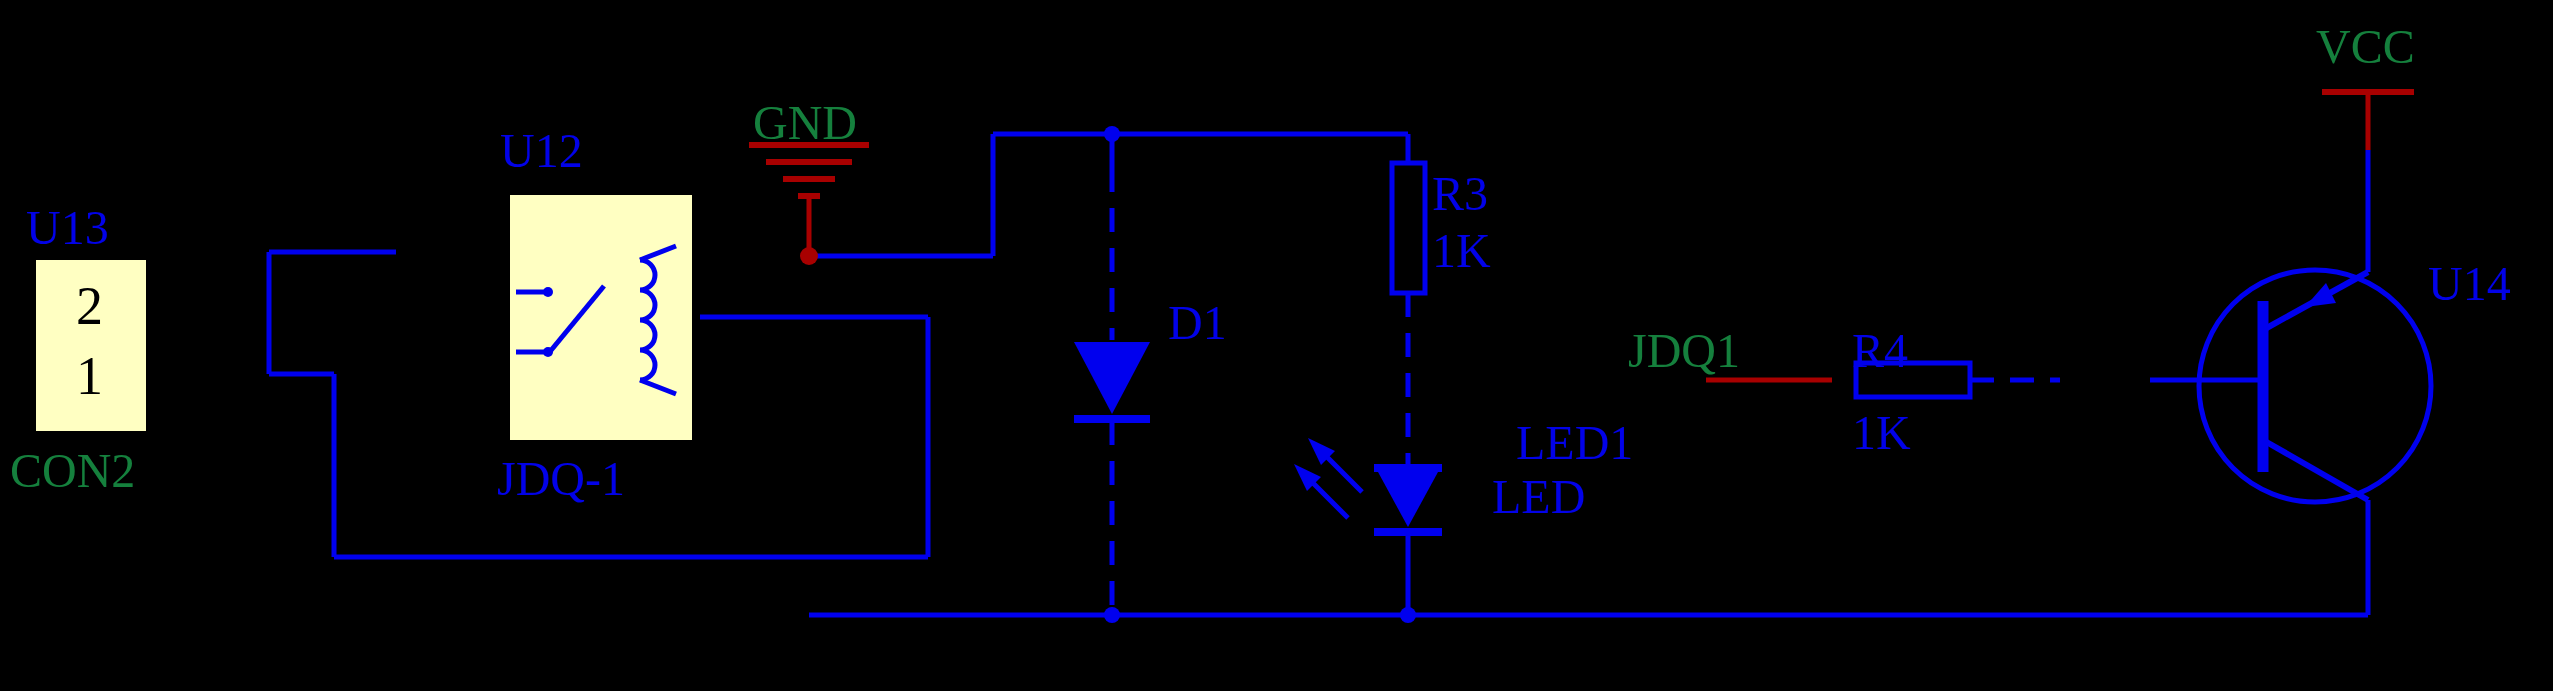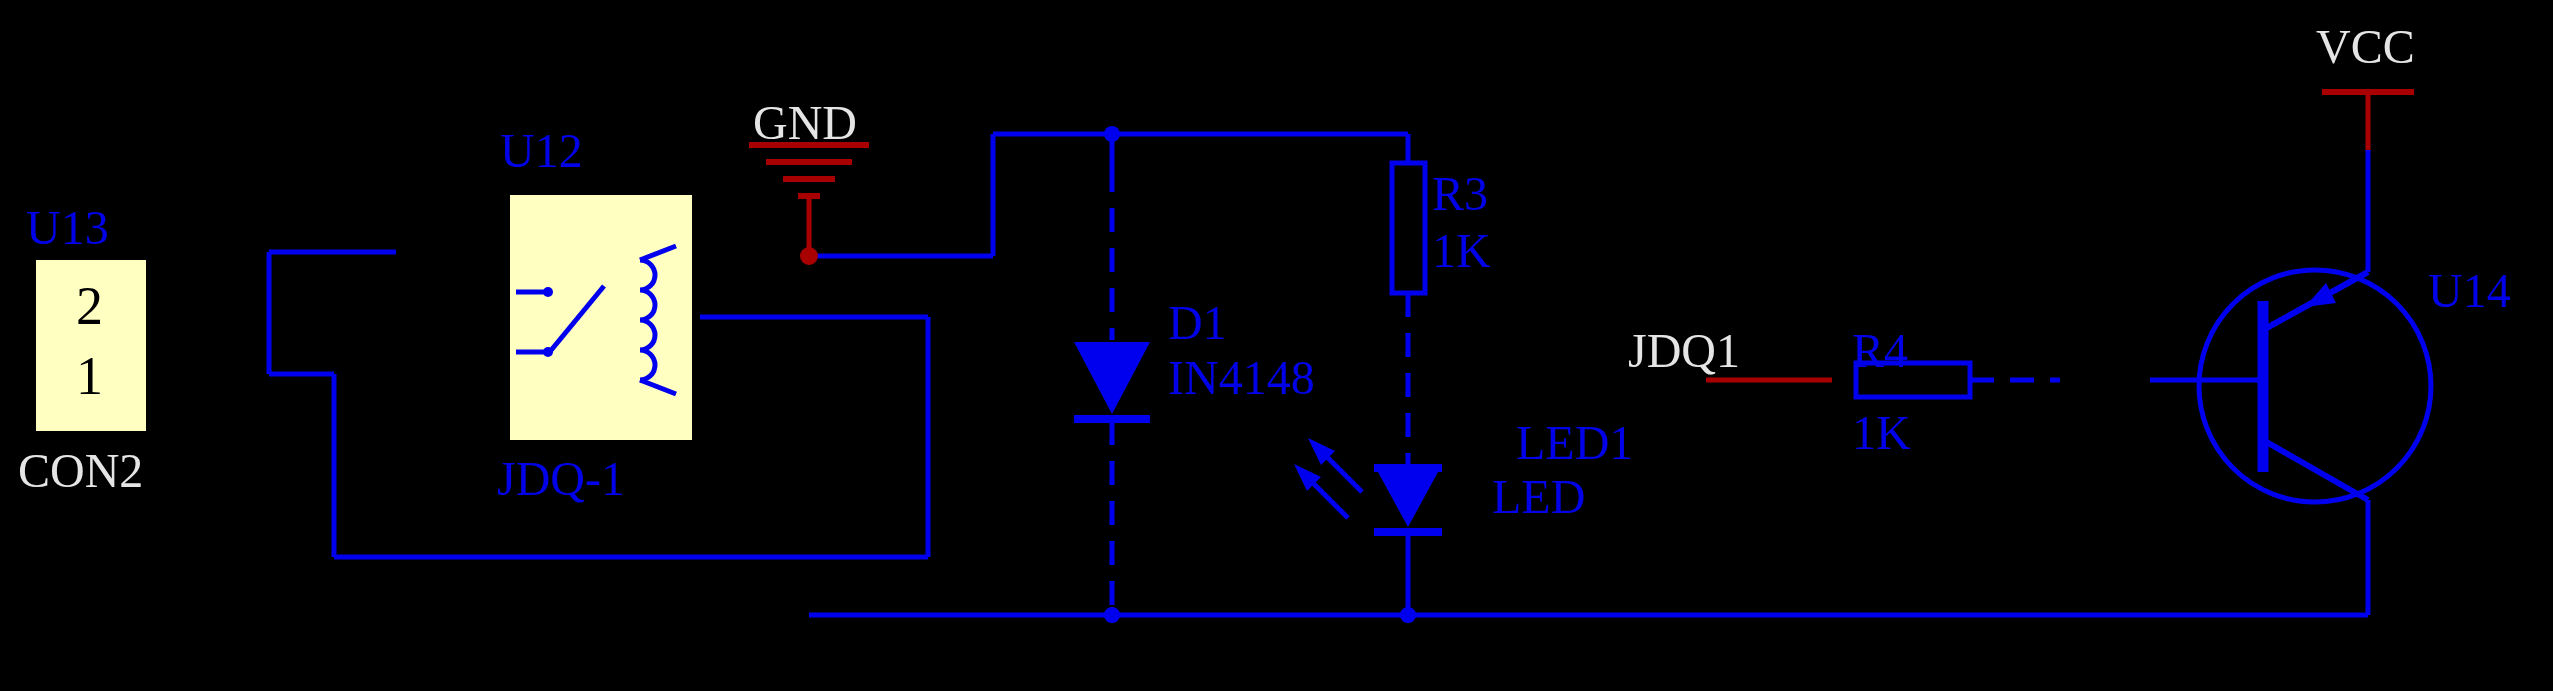--- a/index.html
+++ b/index.html
@@ -1,20 +1,20 @@
 <!DOCTYPE html>
 <html><head>
 <meta charset="utf-8">
 <style>
   html,body{margin:0;padding:0;background:#000;}
   #canvas{position:relative;width:2553px;height:691px;background:#000;overflow:hidden;}
   #schem{position:absolute;left:0;top:0;}
   .lbl{position:absolute;font-family:"Liberation Serif","DejaVu Serif",serif;
        font-size:48px;line-height:1.05;color:#0202E8;white-space:nowrap;}
-  .red{color:#e5e5e5;}
+  .red{color:#15803d;}
   .pin{color:#000;font-size:54px;}
 </style>
 </head>
 <body>
 
 <div id="canvas">
 
   <svg id="schem" width="2553" height="691" viewBox="0 0 2553 691">
 
     <rect x="36" y="260" width="110" height="171" fill="#FFFFC2"></rect>
@@ -99,39 +99,38 @@
       <circle cx="809" cy="256" r="9" fill="#A80000" stroke="none"></circle>
     </g>
 
     <g stroke="#A80000">
       <line x1="2322" y1="92" x2="2414" y2="92" stroke-width="6"></line>
       <line x1="2368" y1="92" x2="2368" y2="150" stroke-width="5"></line>
     </g>
   </svg>
 
   <div class="lbl" style="left:26px;top:203px">U13</div>
-  <div class="lbl red" style="left:18px;top:446px">CON2</div>
+  <div class="lbl red" style="left:10px;top:446px">CON2</div>
   <div class="lbl pin" style="left:76px;top:278px">2</div>
   <div class="lbl pin" style="left:76px;top:348px">1</div>
 
   <div class="lbl" style="left:500px;top:126px">U12</div>
   <div class="lbl" style="left:497px;top:454px">JDQ-1</div>
 
   <div class="lbl red" style="left:753px;top:98px">GND</div>
 
   <div class="lbl" style="left:1168px;top:298px">D1</div>
-  <div class="lbl" style="left:1168px;top:353px">IN4148</div>
 
   <div class="lbl" style="left:1432px;top:169px">R3</div>
   <div class="lbl" style="left:1432px;top:226px">1K</div>
 
   <div class="lbl" style="left:1516px;top:418px">LED1</div>
   <div class="lbl" style="left:1492px;top:472px">LED</div>
 
   <div class="lbl red" style="left:1628px;top:326px">JDQ1</div>
 
   <div class="lbl" style="left:1852px;top:326px">R4</div>
   <div class="lbl" style="left:1852px;top:408px">1K</div>
 
-  <div class="lbl" style="left:2428px;top:266px">U14</div>
+  <div class="lbl" style="left:2428px;top:259px">U14</div>
   <div class="lbl red" style="left:2316px;top:22px">VCC</div>
 
 </div>
 
 </body></html>

